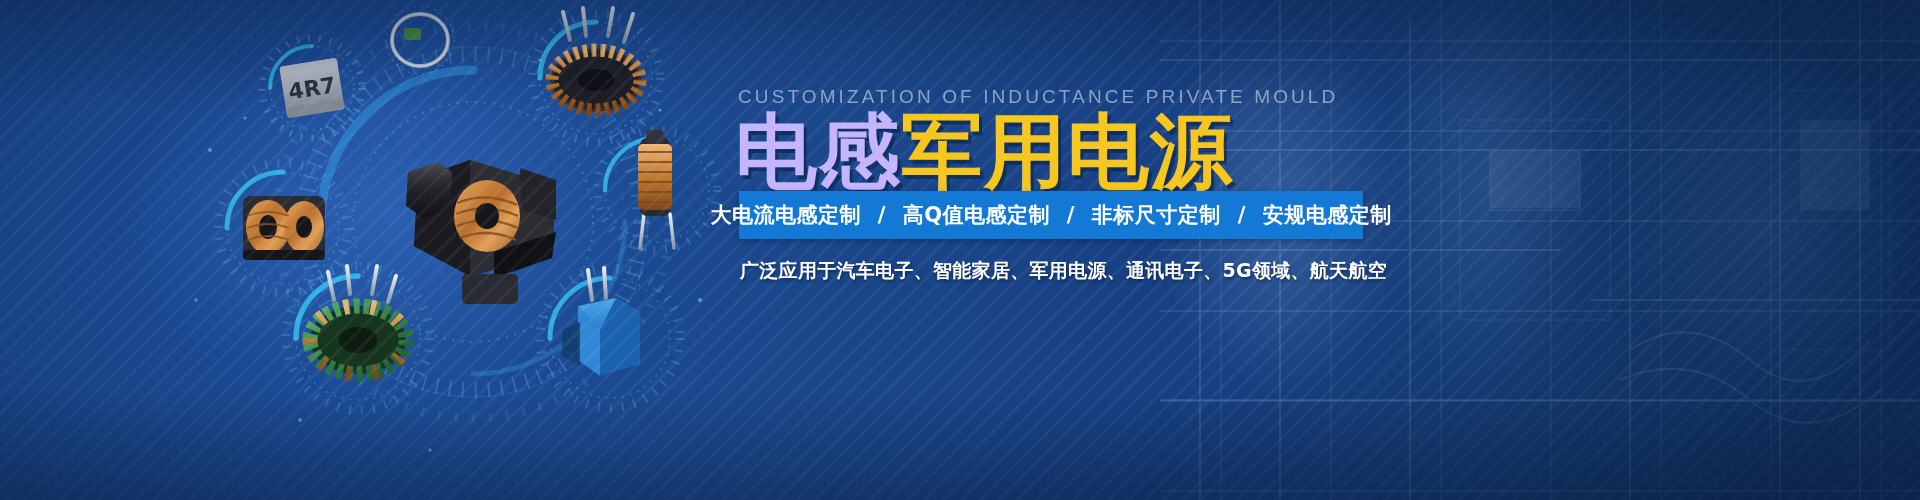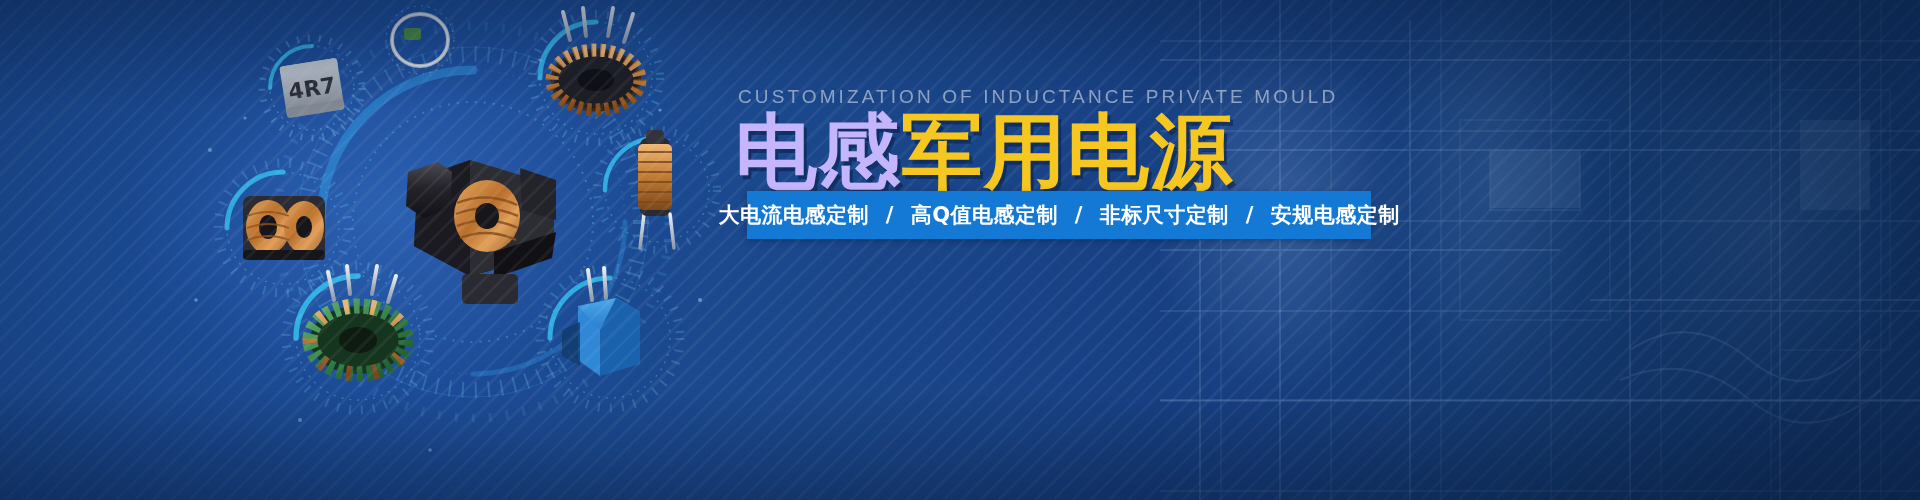--- a/index.html
+++ b/index.html
@@ -54,21 +54,21 @@
   .headline {
     position:absolute; left:0px; top:110px;
     font-size:82px; font-weight:bold; line-height:1.02;
     letter-spacing:1px; white-space:nowrap;
     font-family:"DejaVu Sans","Liberation Sans",sans-serif;
   }
   .headline .w { color:#c4b5fd; text-shadow:3px 4px 0 rgba(8,30,68,.55); }
   .headline .y { color:#f5c720; text-shadow:3px 4px 0 rgba(8,30,68,.55); }
 
   .featurebar {
-    position:absolute; left:12px; top:191px;
+    position:absolute; left:4px; top:191px;
     width:624px; height:48px;
     background:#1479d4;
     display:flex; align-items:center; justify-content:center;
     box-shadow:0 2px 6px rgba(3,20,48,.35);
   }
   .featurebar .txt {
     color:#ffffff; font-size:21px; font-weight:bold; letter-spacing:.5px;
     white-space:nowrap; font-family:"DejaVu Sans","Liberation Sans",sans-serif;
   }
   .featurebar .sep { color:#ffffff; padding:0 9px; font-weight:bold; }
@@ -342,15 +342,16 @@
         <span>大电流电感定制</span>
         <span class="sep">/</span>
         <span>高Q值电感定制</span>
         <span class="sep">/</span>
         <span>非标尺寸定制</span>
         <span class="sep">/</span>
         <span>安规电感定制</span>
       </div>
     </div>
 
+    <div class="desc">广泛应用于汽车电子、智能家居、军用电源、通讯电子、5G领域、航天航空</div>
   </div>
 
 </div>
 
 </body></html>

